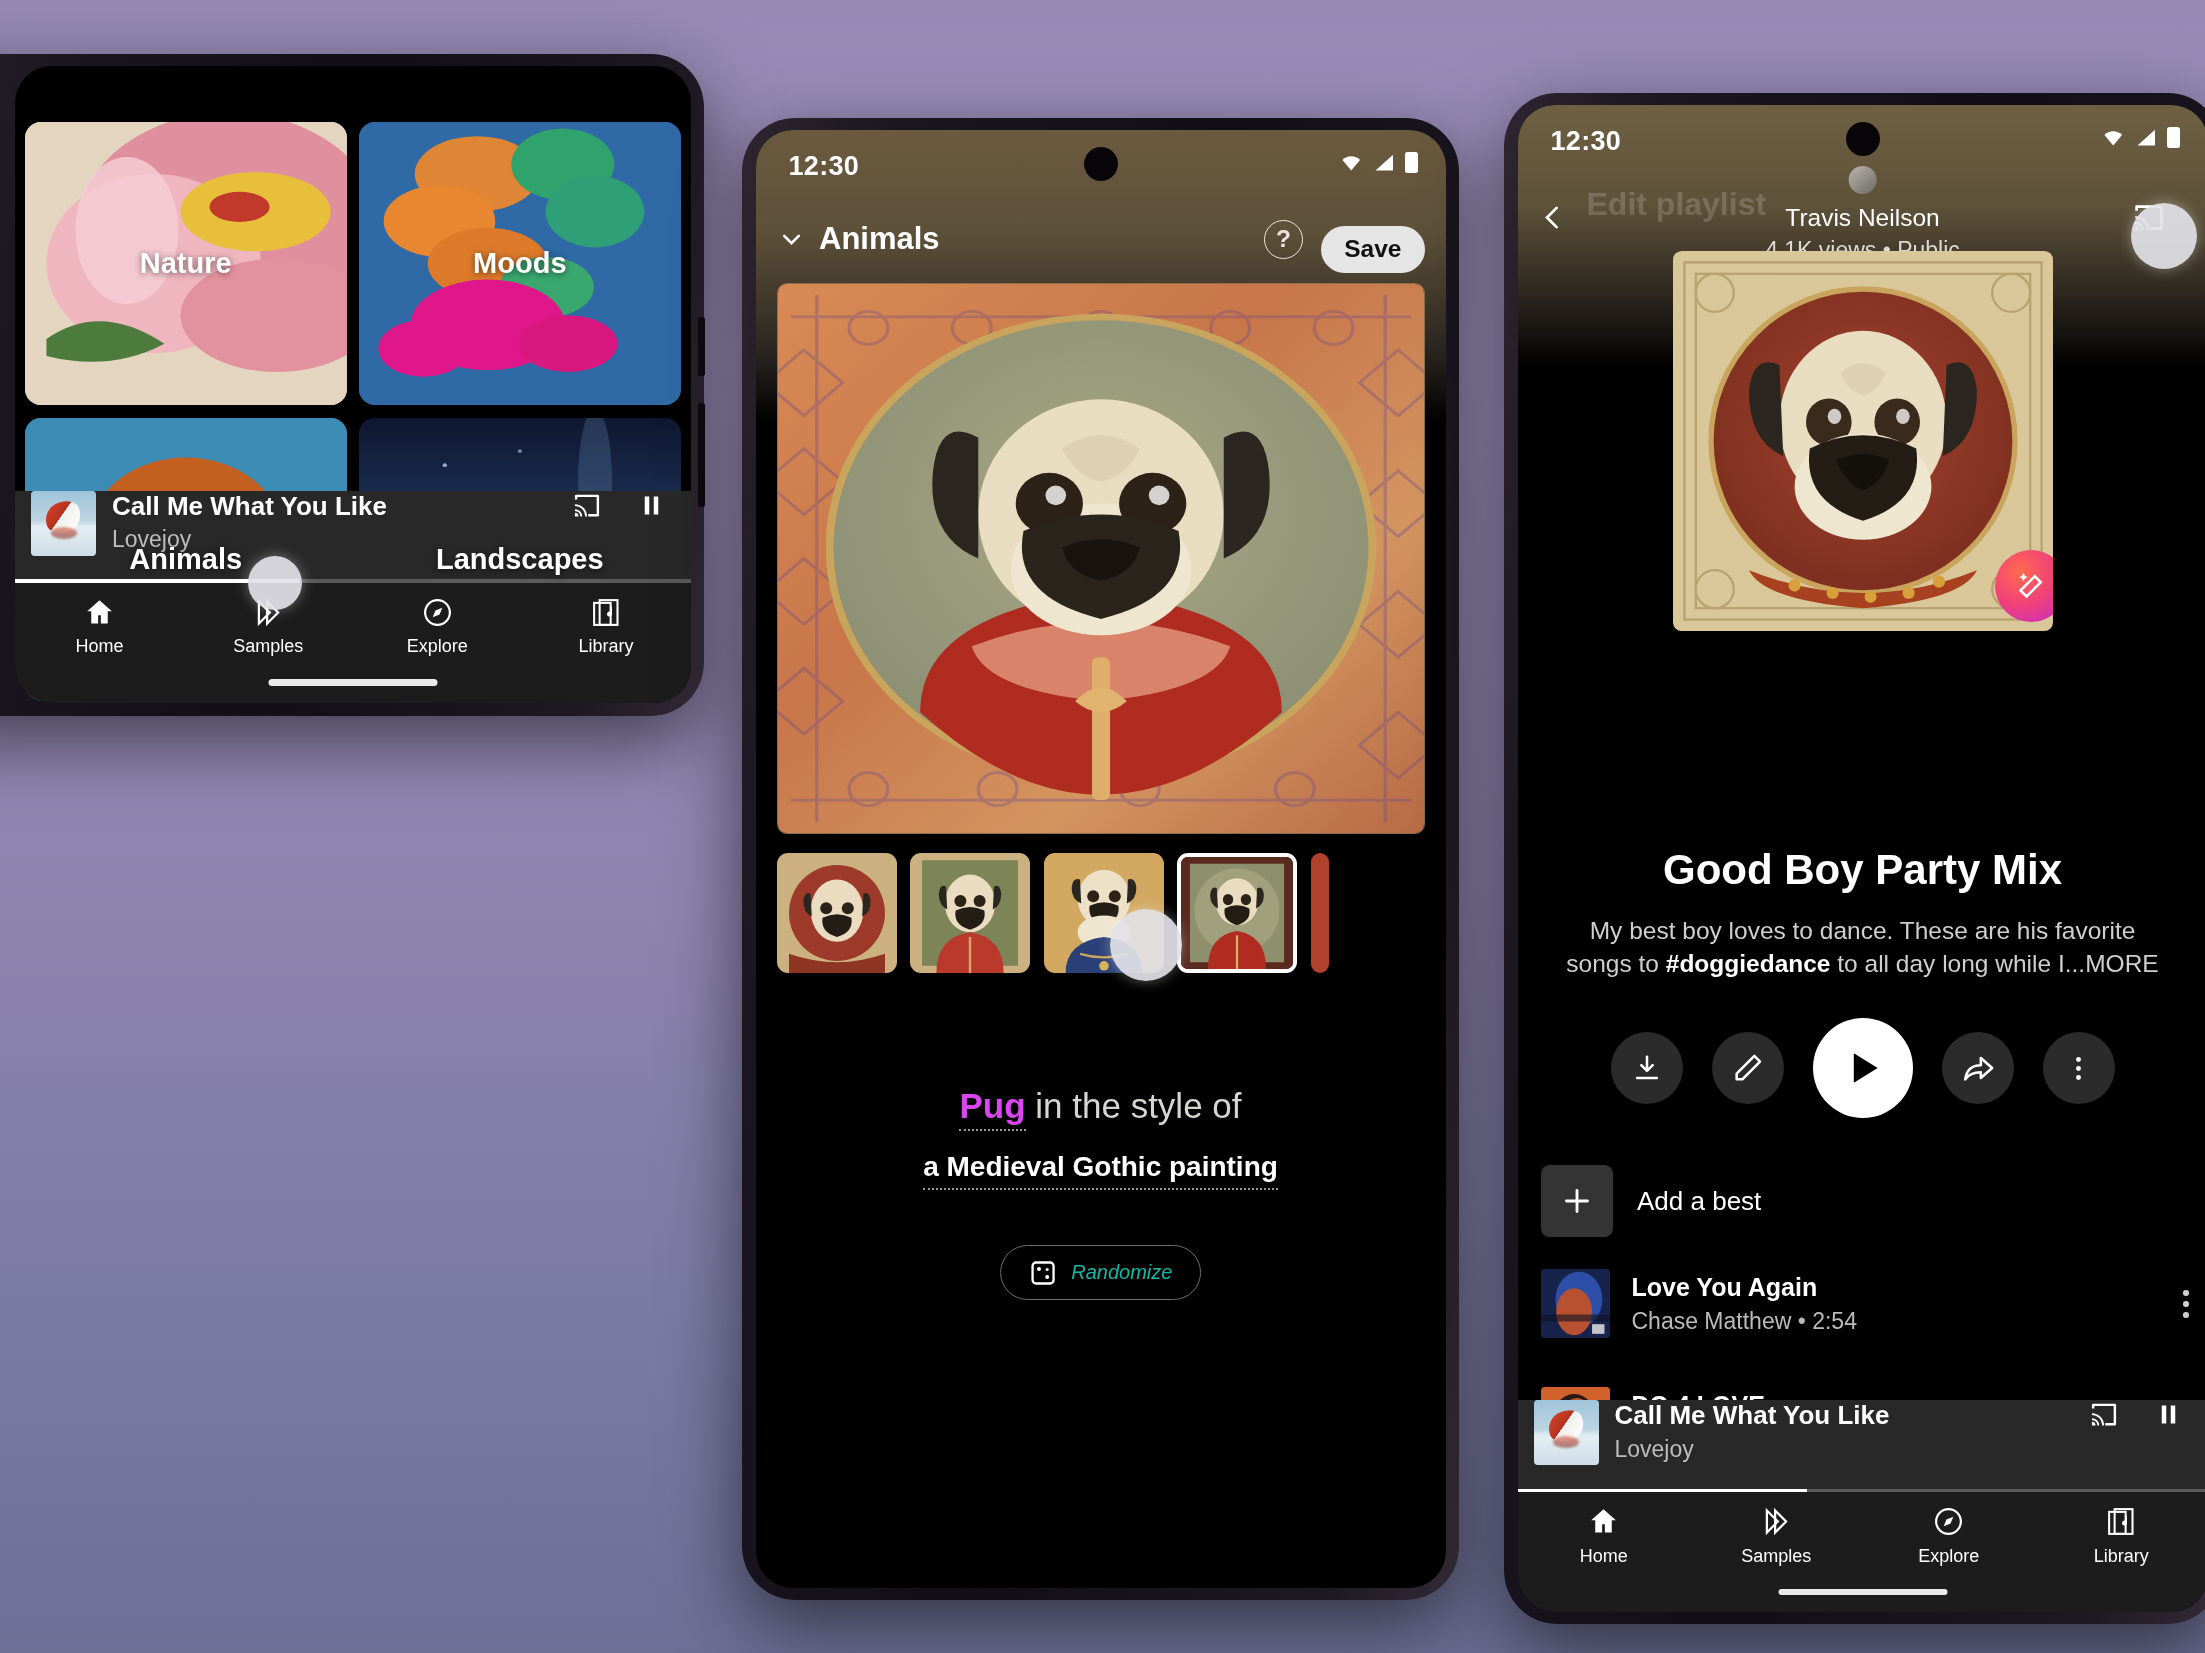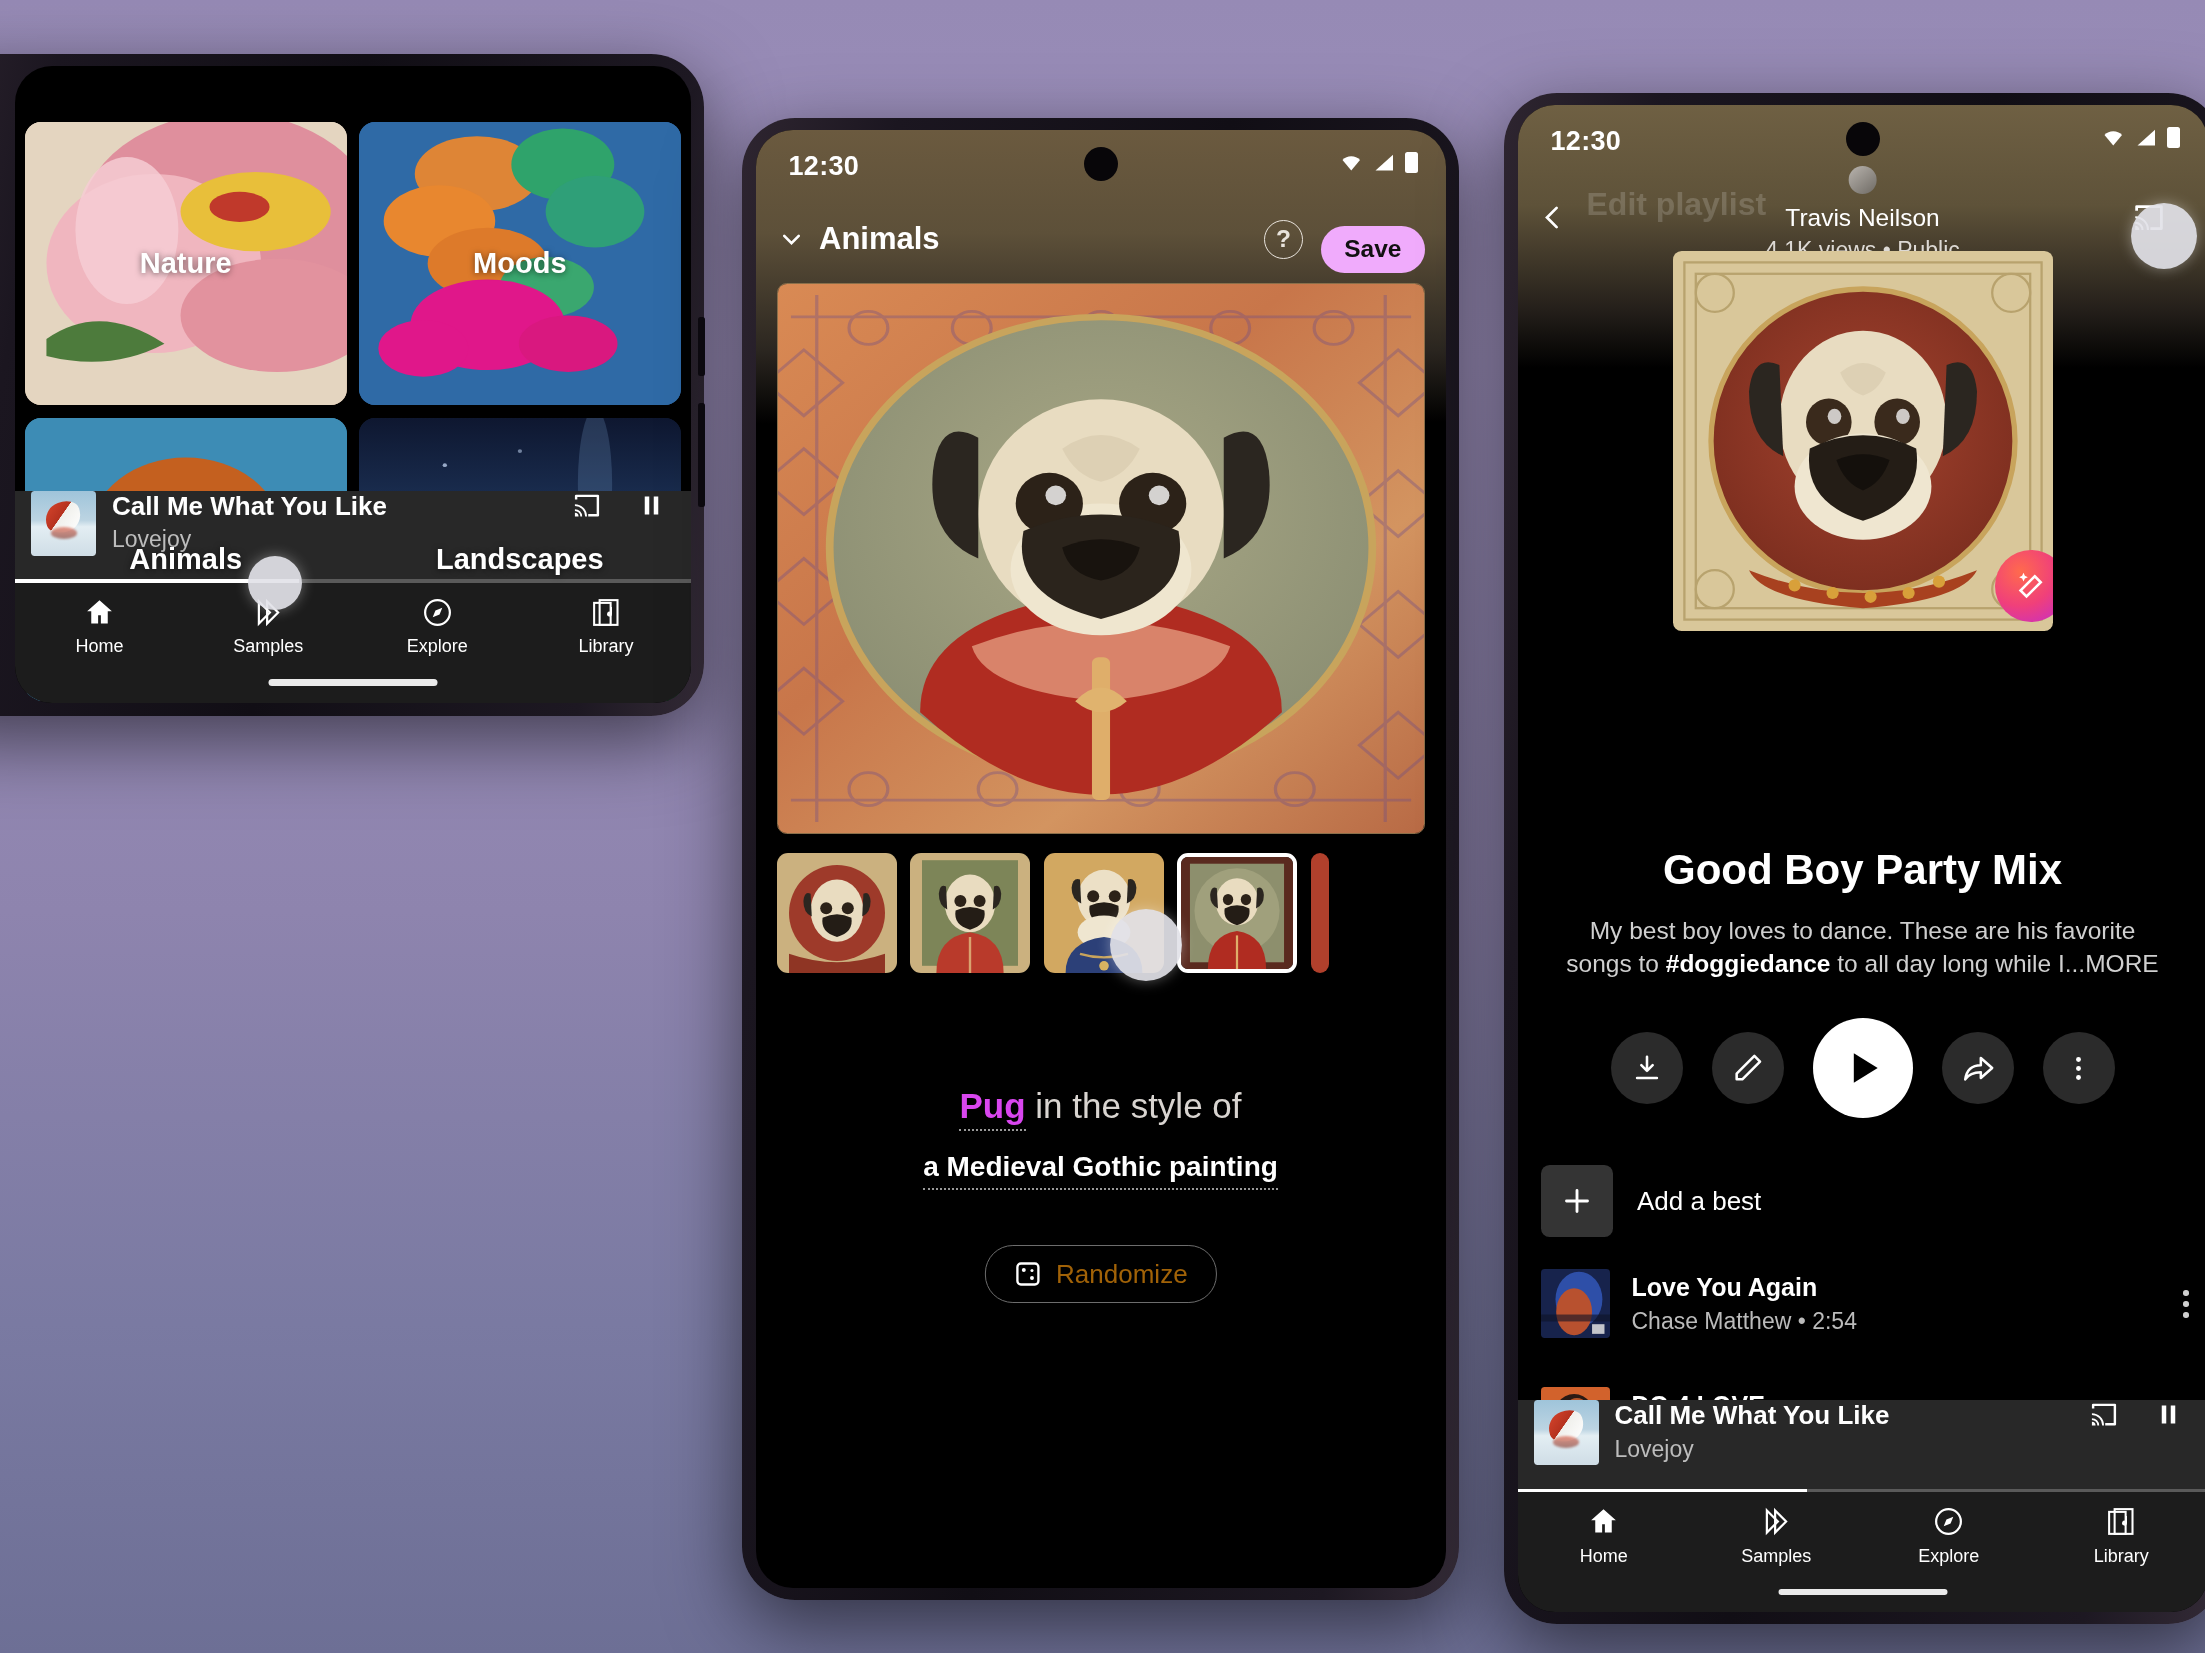--- a/index.html
+++ b/index.html
@@ -87,34 +87,34 @@
   
   #phone2{ left:742px; top:118px; width:717px; height:1482px; }
   #p2-screen{ left:13.5px; top:12.3px; right:13.5px; bottom:12.3px; }
   .p2-head{ position:absolute; left:0; right:0; top:0; height:294px;
     background:linear-gradient(180deg,#6b5a3f 0%,#5d5039 35%,#2b2620 75%,#000 100%); }
   .p2-topbar{ position:absolute; left:0; right:0; top:72px; height:74px; display:flex; align-items:center; padding:0 21px; }
   .p2-title{ color:#fff; font-size:31px; font-weight:700; margin-left:13.5px; }
   .p2-right{ margin-left:auto; display:flex; align-items:center; gap:18.4px; }
   .helpcircle{ width:39px; height:39px; border-radius:50%; border:1.8px solid #e8e3dc; color:#e8e3dc;
     display:flex; align-items:center; justify-content:center; font-size:24.5px; font-weight:700; }
-  .savebtn{ background:#f0abfc; color:#111; border-radius:24.5px; padding:9.8px 23px; font-size:24.5px; font-weight:700;margin-top:20px; }
+  .savebtn{ background:#e5e5e5; color:#111; border-radius:24.5px; padding:9.8px 23px; font-size:24.5px; font-weight:700;margin-top:20px; }
 
   .bigart{ position:absolute; left:21px; right:21px; top:153px; height:551px; border-radius:9.8px; overflow:hidden;
     border:1.8px solid #8a6f4a; }
   .thumbrow{ position:absolute; left:21px; right:0; top:723px; height:120px; display:flex; gap:13.5px; }
   .thumb{ width:120px; height:120px; border-radius:11px; overflow:hidden; flex:0 0 auto; position:relative;}
   .thumb.sel{ border:4.3px solid #fff; }
   .prompt{ position:absolute; left:0; right:0; top:956px; text-align:center; }
   .pline1{ font-size:35px; color:#d8d4d0; }
   .pline1 b{ color:#d946ef; font-weight:700; border-bottom:2.5px dotted #9a9a9a; padding-bottom:3.7px;}
   .pline2{ margin-top:25px; font-size:28px; color:#fff; font-weight:700; display:inline-block; border-bottom:2.5px dotted #9a9a9a; padding-bottom:4.9px;}
   .randomize{ position:absolute; left:50%; transform:translateX(-50%); top:1115px;
      border:1.8px solid #6d6d6d; border-radius:28px; padding:12.3px 28px; display:flex; align-items:center; gap:14.7px;
-     color:#a16207; font-size:26px; }
+     color:#14b8a6; font-size:20px;font-style:italic; }
   .touchdot{ position:absolute; border-radius:50%; background:rgba(226,226,232,.92); box-shadow:0 0 13.5px rgba(255,255,255,.35); z-index:40; }
 
   
   #phone3{ left:1504px; top:93px; width:717px; height:1531px; }
   #p3-screen{ left:13.5px; top:12.3px; right:13.5px; bottom:12.3px; }
   .p3-head{ position:absolute; left:0; right:0; top:0; height:263px;
     background:linear-gradient(180deg,#6f6043 0%,#5e5239 38%,#241f1a 78%,#000 100%); }
   .p3-topbar{ position:absolute; left:0; right:0; top:66px; height:92px; display:flex; align-items:center; padding:0 18.4px; }
   .ghosttitle{ position:absolute; left:69px; top:81px; color:rgba(255,255,255,.17); font-size:32px; font-weight:700; }
   .owner{ position:absolute; left:50%; transform:translateX(-50%); top:61px; text-align:center; }

